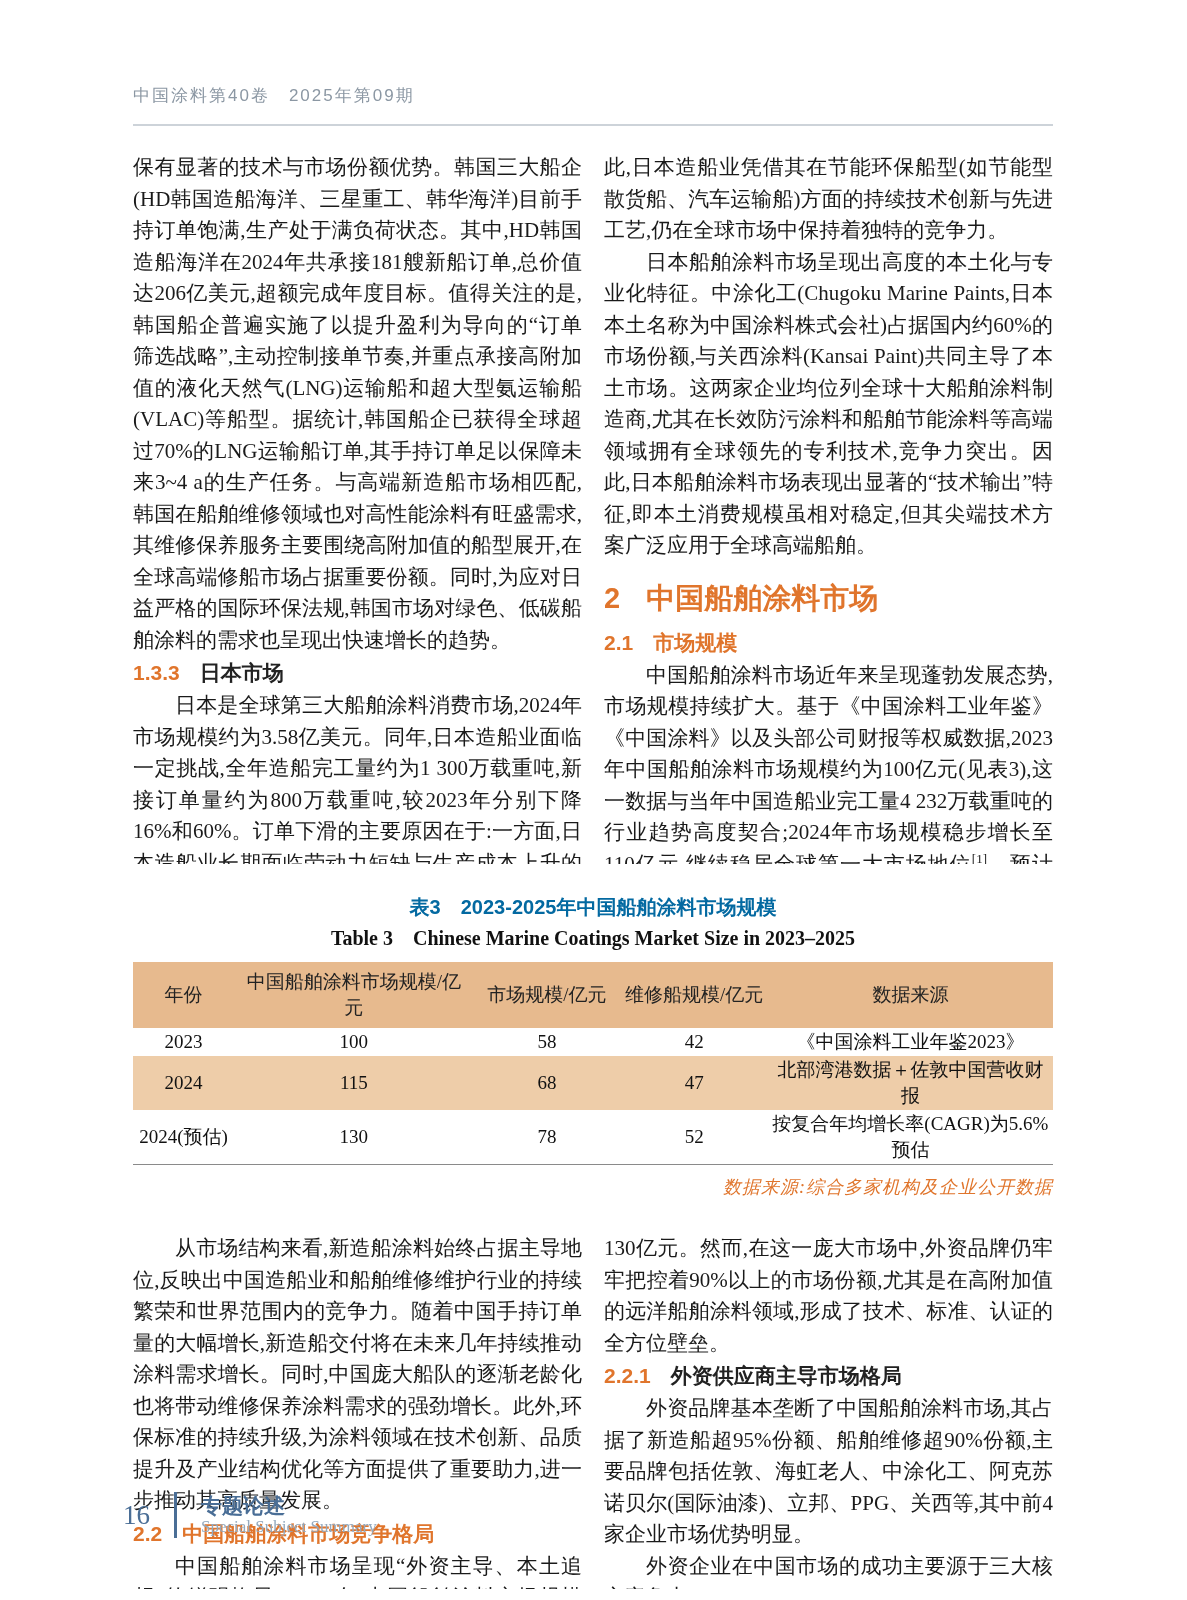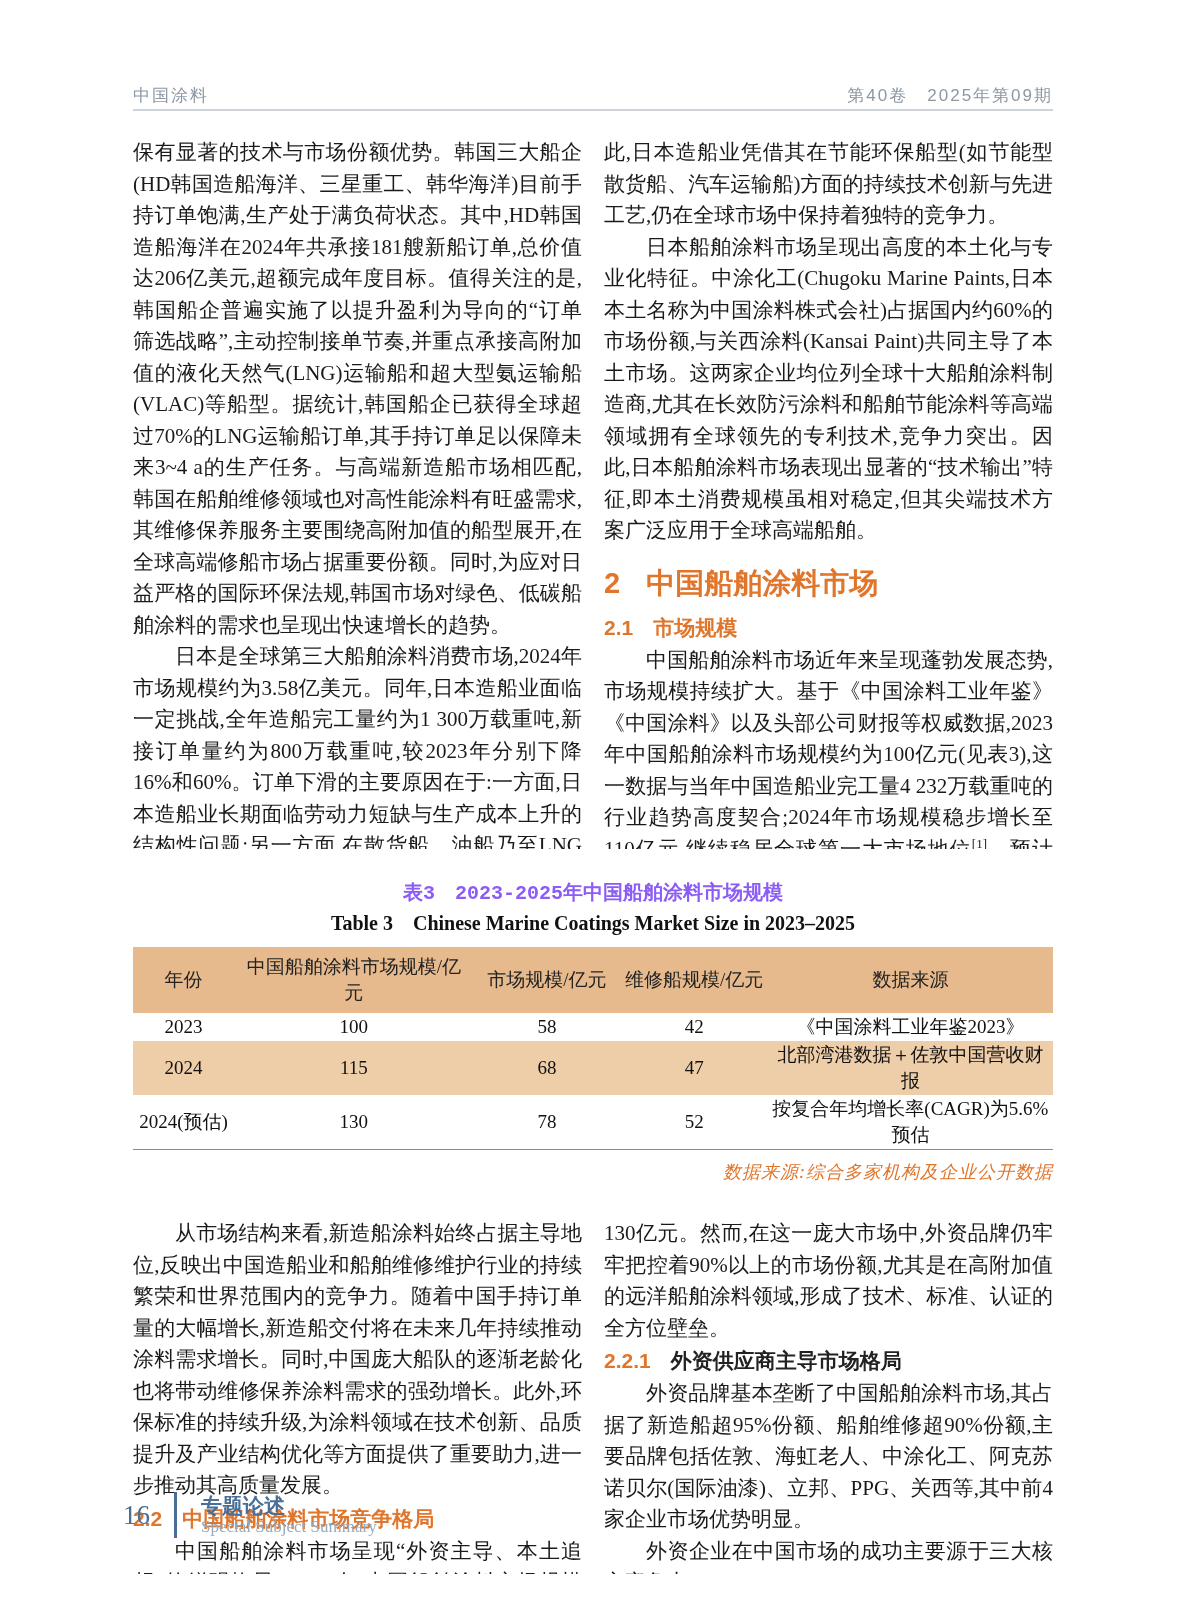--- a/index.html
+++ b/index.html
@@ -13,22 +13,22 @@
   html,body{background:#ffffff;}
   body{
     width:1187px;height:1600px;position:relative;
     font-family:"Liberation Serif","DejaVu Serif",serif;
     color:#1a1a1a;overflow:hidden;
   }
   .page{position:absolute;left:133px;top:0;width:920px;height:1600px;}
 
   
   .running-head{
-    display:flex;justify-content:space-between;align-items:flex-end;
-    padding:84px 0 2px 0;border-bottom:2px solid #cdd3d9;
+    display:flex;justify-content:flex-start;align-items:flex-end;
+    padding:84px 0 17px 0;border-bottom:2px solid #cdd3d9;
     font-family:"Liberation Sans","DejaVu Sans",sans-serif;
     font-size:17px;color:var(--header-gray);letter-spacing:2px;
   }
 
   
   .twocol{display:flex;gap:22px;}
   .col{width:449px;
     font-size:21px;line-height:31.5px;
     text-align:justify;text-justify:inter-ideograph;
   }
@@ -51,22 +51,22 @@
   .h-main{
     font-family:"Liberation Sans","DejaVu Sans",sans-serif;
     font-weight:bold;font-size:29px;line-height:40px;
     color:var(--accent-orange);margin:16px 0 8px 0;text-align:left;
   }
   .h-main .num{margin-right:26px;}
 
   
   .table-block{margin-top:30px;}
   .table-title-cn{
-    font-family:Liberation Mono, monospace;
-    font-weight:bold;font-size:20px;text-align:center;color:#8b5cf6;
+    font-family:Liberation Sans, sans-serif;
+    font-weight:bold;font-size:20px;text-align:center;color:#0369a1;
   }
   .table-title-en{
     font-family:"Liberation Serif","DejaVu Serif",serif;
     font-weight:bold;font-size:20px;text-align:center;color:#111;margin-top:4px;
   }
   table.datatable{
     width:100%;border-collapse:collapse;margin-top:10px;
     font-size:19px;
   }
   table.datatable th{
@@ -112,20 +112,23 @@
 <div class="page">
 
   <div class="running-head">
     <span>中国涂料</span>
     <span>第40卷　2025年第09期</span>
   </div>
 
   <div class="twocol top-section">
     <div class="col">
       <p>保有显著的技术与市场份额优势。韩国三大船企(HD韩国造船海洋、三星重工、韩华海洋)目前手持订单饱满,生产处于满负荷状态。其中,HD韩国造船海洋在2024年共承接181艘新船订单,总价值达206亿美元,超额完成年度目标。值得关注的是,韩国船企普遍实施了以提升盈利为导向的“订单筛选战略”,主动控制接单节奏,并重点承接高附加值的液化天然气(LNG)运输船和超大型氨运输船(VLAC)等船型。据统计,韩国船企已获得全球超过70%的LNG运输船订单,其手持订单足以保障未来3~4 a的生产任务。与高端新造船市场相匹配,韩国在船舶维修领域也对高性能涂料有旺盛需求,其维修保养服务主要围绕高附加值的船型展开,在全球高端修船市场占据重要份额。同时,为应对日益严格的国际环保法规,韩国市场对绿色、低碳船舶涂料的需求也呈现出快速增长的趋势。</p>
+      <div class="h-sub">
+        <span class="num">1.3.3</span><span class="t-black">日本市场</span>
+      </div>
       <p class="indent">日本是全球第三大船舶涂料消费市场,2024年市场规模约为3.58亿美元。同年,日本造船业面临一定挑战,全年造船完工量约为1 300万载重吨,新接订单量约为800万载重吨,较2023年分别下降16%和60%。订单下滑的主要原因在于:一方面,日本造船业长期面临劳动力短缺与生产成本上升的结构性问题;另一方面,在散货船、油船乃至LNG船和汽车运输船等多个细分市场,均面临来自中、韩两国的激烈竞争。尽管如</p>
     </div>
     <div class="col">
       <p>此,日本造船业凭借其在节能环保船型(如节能型散货船、汽车运输船)方面的持续技术创新与先进工艺,仍在全球市场中保持着独特的竞争力。</p>
       <p class="indent">日本船舶涂料市场呈现出高度的本土化与专业化特征。中涂化工(Chugoku Marine Paints,日本本土名称为中国涂料株式会社)占据国内约60%的市场份额,与关西涂料(Kansai Paint)共同主导了本土市场。这两家企业均位列全球十大船舶涂料制造商,尤其在长效防污涂料和船舶节能涂料等高端领域拥有全球领先的专利技术,竞争力突出。因此,日本船舶涂料市场表现出显著的“技术输出”特征,即本土消费规模虽相对稳定,但其尖端技术方案广泛应用于全球高端船舶。</p>
       <div class="h-main">
         <span class="num">2</span><span>中国船舶涂料市场</span>
       </div>
       <div class="h-sub">
         <span class="num">2.1</span><span class="t-orange">市场规模</span>

